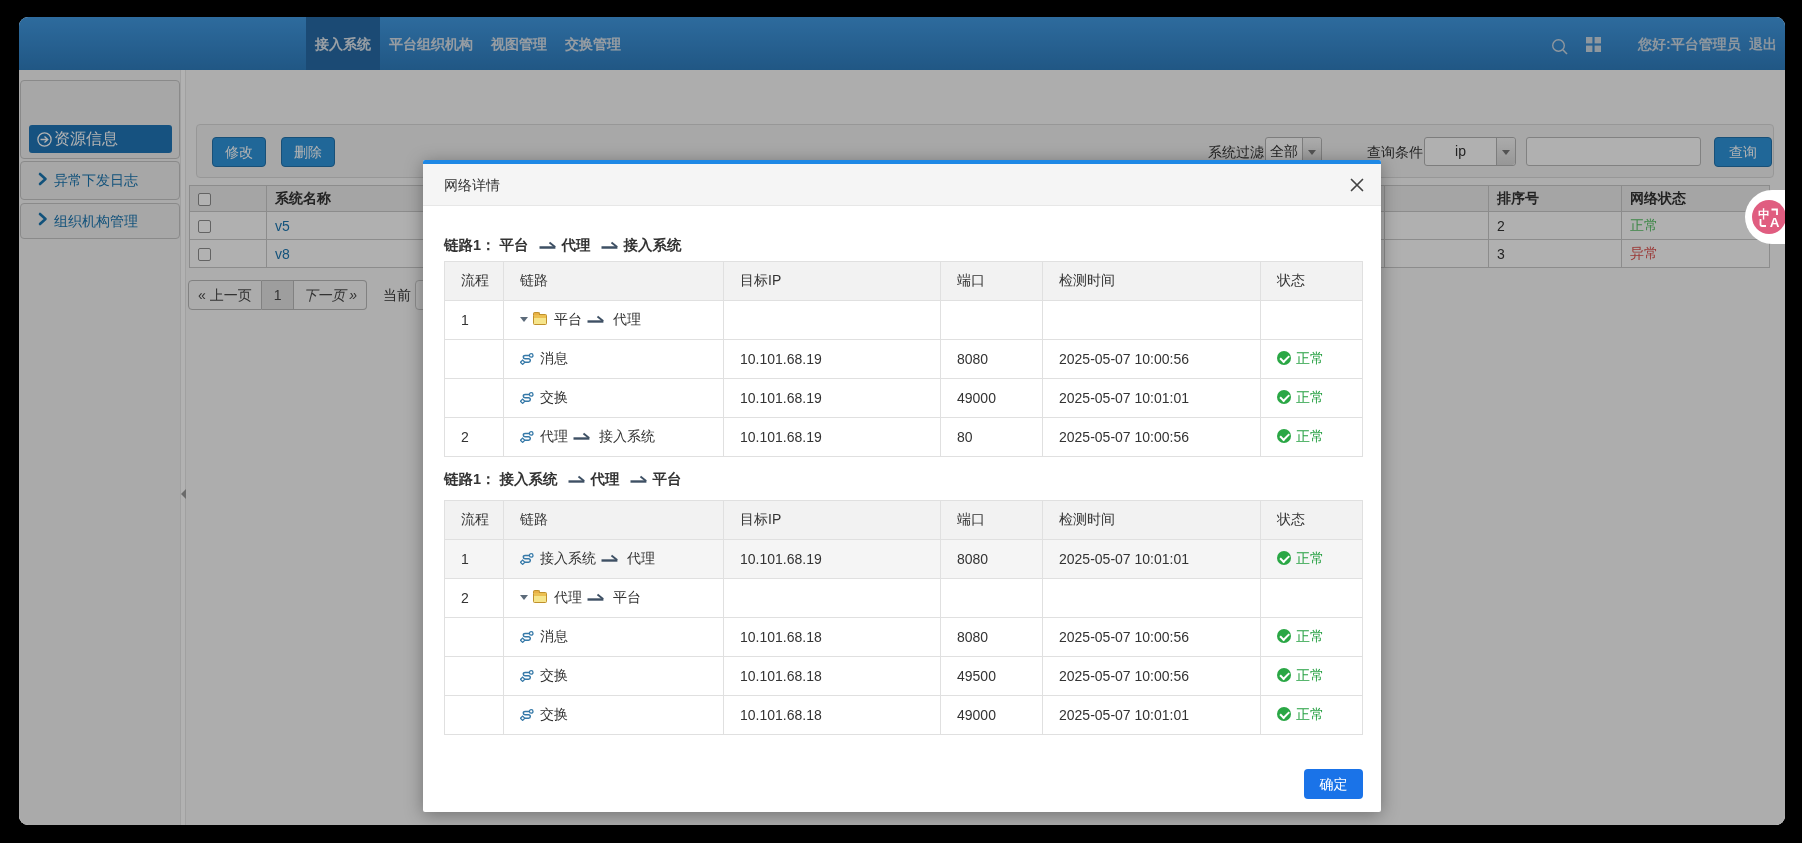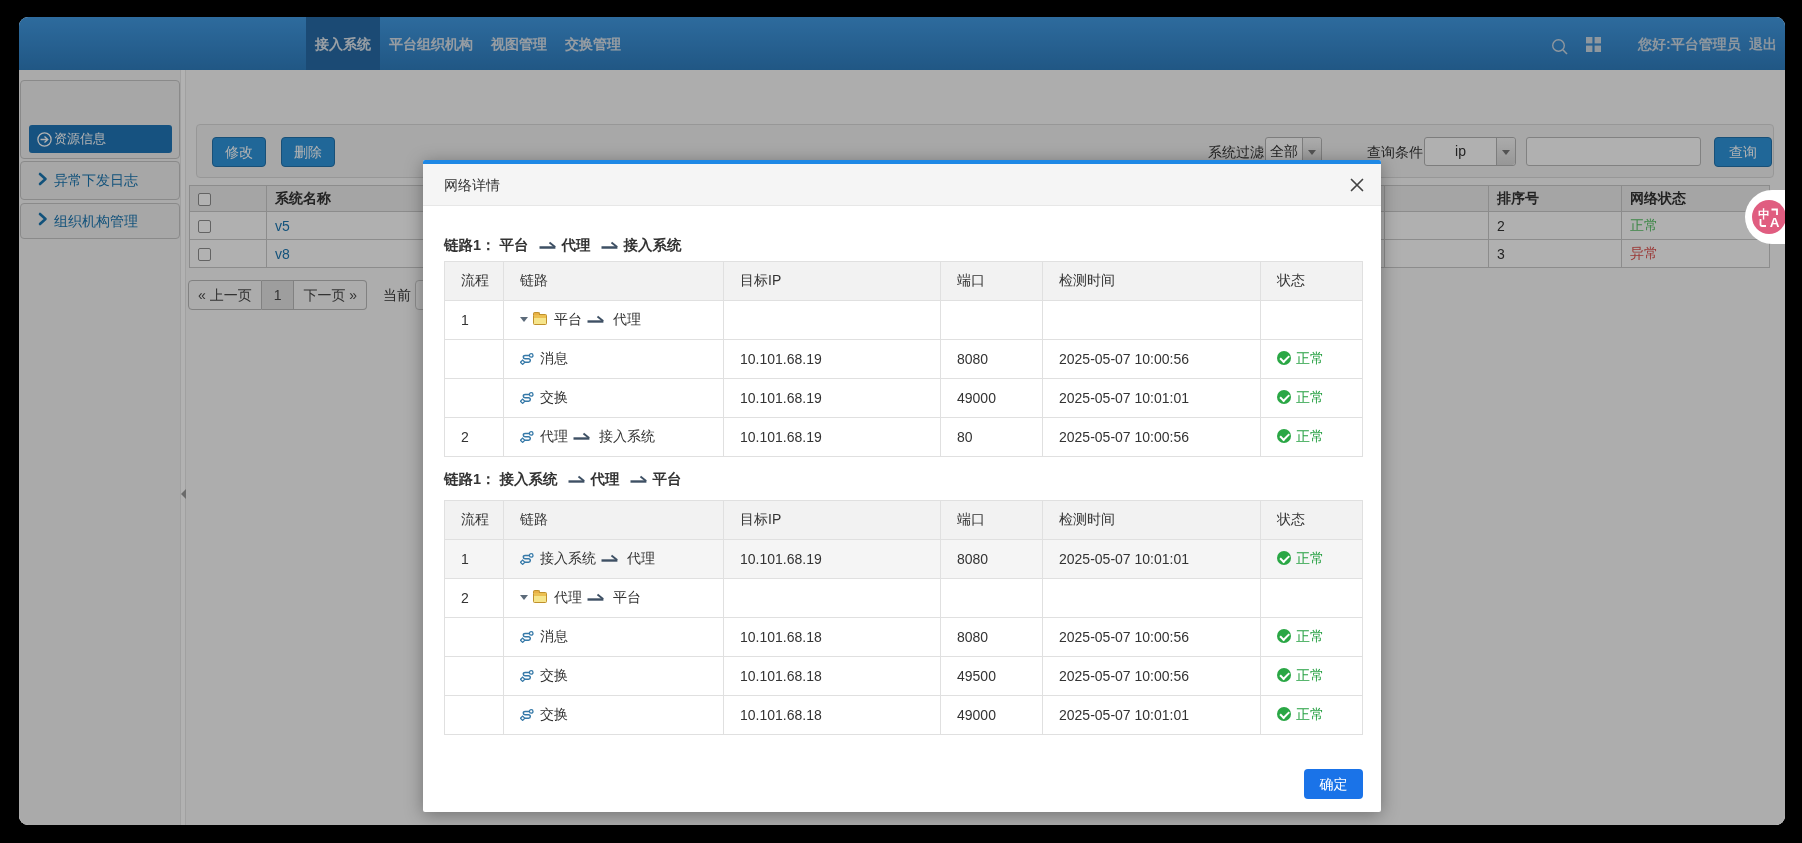--- a/index.html
+++ b/index.html
@@ -14,21 +14,21 @@
 #nav .menu .mi.act { background:#276aa6; color:#dde5ec; }
 #nav .hello { position:absolute; left:1599px; top:0; height:59px; line-height:55px; font-size:14px; font-weight:bold; color:#ccd8e3;margin-left:20px; }
 #nav .logout { position:absolute; left:1730px; top:0; height:53px; line-height:55px; font-size:14px; font-weight:bold; color:#ccd8e3; }
 #nav svg { position:absolute; }
 
 #side { position:absolute; left:0; top:53px; width:161px; bottom:0; background:#f4f4f4; }
 #splitter { position:absolute; left:161px; top:53px; width:6px; bottom:0; background:#fff; border-left:1px solid #e7e7e7; border-right:1px solid #e7e7e7; }
 .sbox { position:absolute; left:1px; width:160px; background:#efefef; border:1px solid #c6c6c6; border-radius:4px; }
 .sbox .hd { height:42px; line-height:42px; font-size:14px; color:#1b76b1; padding-left:33px; position:relative; }
 .sbox .hd .chev { position:absolute; left:16px; top:50%; margin-top:-3px; }
-.sitem { position:absolute; left:8px; top:44px; width:143px; height:28px; background:#2076b8; border-radius:3px; color:#fff; font-size:13px; line-height:28px; padding-left:25px; }
+.sitem { position:absolute; left:8px; top:44px; width:143px; height:28px; background:#2076b8; border-radius:3px; color:#fff; font-size:16px; line-height:28px; padding-left:25px; }
 #collapse { position:absolute; left:162px; top:472px; width:0; height:0; border-top:5px solid transparent; border-bottom:5px solid transparent; border-right:5px solid #9a9a9a; z-index:2; }
 
 #content { position:absolute; left:167px; top:53px; right:0; bottom:0; background:#f8f8f8; }
 #tabbar { position:absolute; left:0; top:0; width:100%; height:46px; border-bottom:1px solid #bfbfbf; }
 #tab1 { position:absolute; left:3px; top:10px; width:76px; height:37px; background:#f8f8f8; border:1px solid #bfbfbf; border-bottom:none; border-radius:3px 3px 0 0; text-align:center; line-height:36px; font-size:14px; color:#333; }
 #tab2 { position:absolute; left:83px; top:10px; width:76px; height:36px; text-align:center; line-height:36px; font-size:14px; color:#1b76b1; }
 #toolbar { position:absolute; left:10px; top:54px; width:1578px; height:54px; background:#f1f1f1; border:1px solid #d9d9d9; border-radius:4px; }
 .btn { display:inline-block; background:#2e94da; color:#fff; font-size:14px; text-align:center; border-radius:4px; border:1px solid #2373ad; }
 #btn-edit { position:absolute; left:15px; top:12px; width:54px; height:30px; line-height:29px; }
 #btn-del { position:absolute; left:84px; top:12px; width:54px; height:30px; line-height:29px; }
@@ -45,21 +45,21 @@
 #mtable th, #mtable td { border:1px solid #c9c9c9; height:28px; padding:0 0 0 8px; text-align:left; font-weight:normal; }
 #mtable th { background:#ececec; font-weight:bold; height:26px; }
 #mtable td { background:#fdfdfd; }
 .cb { display:inline-block; width:13px; height:13px; border:1px solid #8f8f8f; border-radius:2px; background:#fff; vertical-align:middle; }
 .link { color:#1b76b1; }
 
 #pager { position:absolute; left:2px; top:210px; height:30px; }
 #pager .pcell { float:left; height:30px; line-height:29px; border:1px solid #b9b9b9; border-left:none; padding:0 9px; font-size:14px; color:#4a4a4a; background:#f6f6f6; }
 #pager .first { border-left:1px solid #b9b9b9; border-radius:4px 0 0 4px; }
 #pager .cur { background:#e2e2e2; padding:0 12px; }
-#pager .last { border-radius:0 4px 4px 0; }
+#pager .last { border-radius:0 4px 4px 0;font-style:italic; }
 #pgcur { position:absolute; left:197px; top:210px; font-size:14px; color:#333; line-height:30px; }
 #pginput { position:absolute; left:229px; top:210px; width:90px; height:30px; background:#fdfdfd; border:1px solid #c9c9c9; border-radius:4px; }
 
 #overlay { position:absolute; left:0; top:0; width:100%; height:100%; background:rgba(0,0,0,0.30); z-index:10; }
 
 #modal { position:absolute; left:404px; top:143px; width:958px; height:652px; background:#fff; z-index:20; border-radius:2px; box-shadow:0 3px 18px rgba(0,0,0,0.35); }
 #modal .topline { position:absolute; left:0; top:0; width:100%; height:4px; background:#1e88e5; border-radius:2px 2px 0 0; }
 #modal .mhead { position:absolute; left:0; top:4px; width:100%; height:42px; background:#f5f5f5; border-bottom:1px solid #e7e7e7; }
 #modal .mhead .t { position:absolute; left:21px; top:0; line-height:42px; font-size:14px; color:#333; }
 #modal .mclose { position:absolute; right:16px; }

